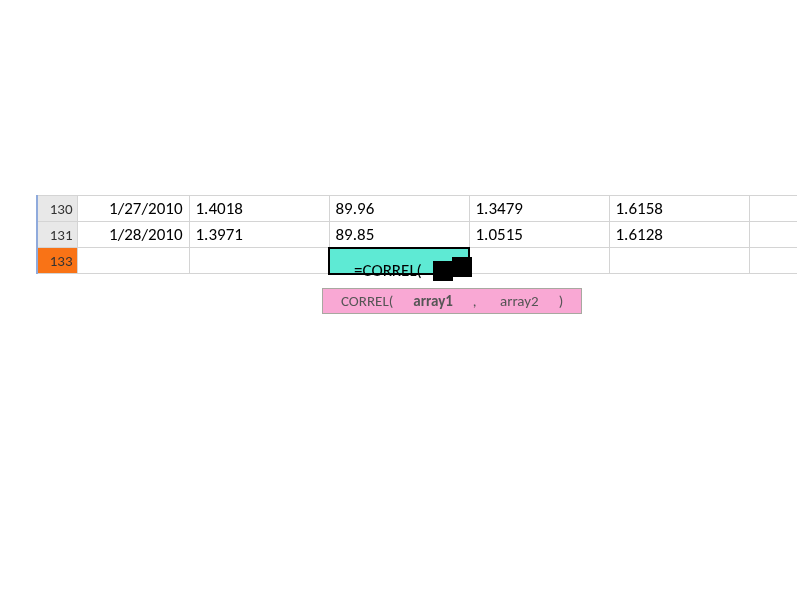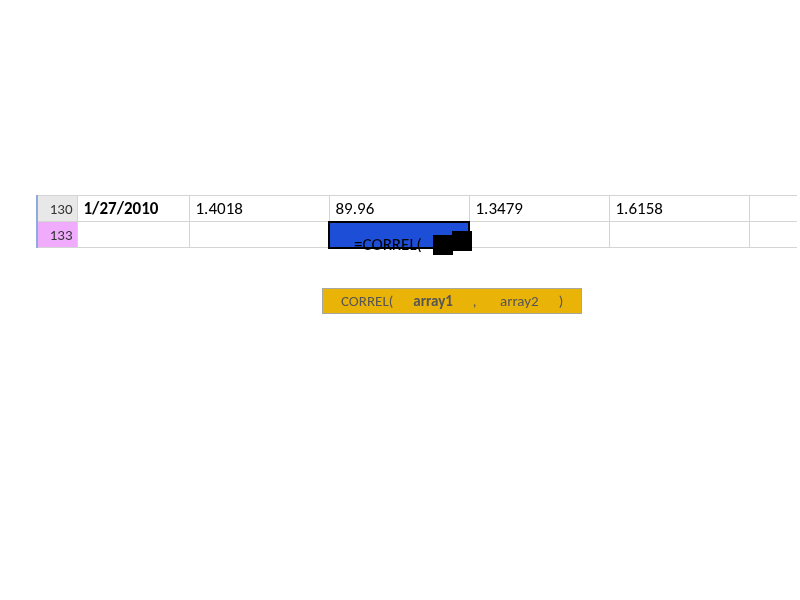--- a/index.html
+++ b/index.html
@@ -39,33 +39,33 @@
     td.rowhead {
       width: 40px;
       background: #e8e8e8;
       border-left: 2px solid #8faadc;
       text-align: right;
       font-size: 15px;
       color: #333;
       padding-right: 4px;
     }
     td.rowhead.active {
-      background: #f0abfc;
+      background: #f97316;
     }
-    td.col-a { width: 112px; text-align: left; font-weight: bold; }
+    td.col-a { width: 112px; text-align: right; }
     td.col-b { width: 140px; }
     td.col-c { width: 140px; }
     td.col-d { width: 140px; }
     td.col-e { width: 140px; margin-left: 38px; }
     td.col-f { width: 48px; border-right: none; }
     td.editing {
       border: 2.5px solid #000;
       padding: 0 5px;
       text-align: left;
-      background: #1d4ed8;
+      background: #5eead4;
     }
     .edit-content {
       position: absolute;
       left: 4px;
       top: 1px;
       font-size: 17px;
       font-family: Calibri, Arial, sans-serif;
       white-space: nowrap;
     }
     .cursor {
@@ -83,21 +83,21 @@
       right: -4px;
       bottom: -4px;
       width: 7px;
       height: 7px;
       background: #000;
     }
     .tooltip {
       position: absolute;
       top: 103px;
       left: 296px;
-      background: #eab308;
+      background: #f9a8d4;
       border: 1px solid #a8a8a0;
       padding: 3px 8px;
       font-size: 15px;
       color: #555;
       font-family: Calibri, Arial, sans-serif;
       white-space: nowrap;
       z-index: 5;
     }
     .tooltip .bold {
       font-weight: bold;
@@ -112,20 +112,29 @@
       <tr>
         <td class="rowhead">130</td>
         <td class="col-a">1/27/2010</td>
         <td class="col-b">1.4018</td>
         <td class="col-c">89.96</td>
         <td class="col-d">1.3479</td>
         <td class="col-e">1.6158</td>
         <td class="col-f"></td>
       </tr>
       <tr>
+        <td class="rowhead">131</td>
+        <td class="col-a">1/28/2010</td>
+        <td class="col-b">1.3971</td>
+        <td class="col-c">89.85</td>
+        <td class="col-d">1.0515</td>
+        <td class="col-e">1.6128</td>
+        <td class="col-f"></td>
+      </tr>
+      <tr>
         <td class="rowhead active">133</td>
         <td class="col-a"></td>
         <td class="col-b"></td>
         <td class="col-c editing">
           <span class="edit-content"><span>=CORREL(</span><span class="cursor"></span></span>
           <div class="fill-handle"></div>
         </td>
         <td class="col-d"></td>
         <td class="col-e"></td>
         <td class="col-f"></td>

